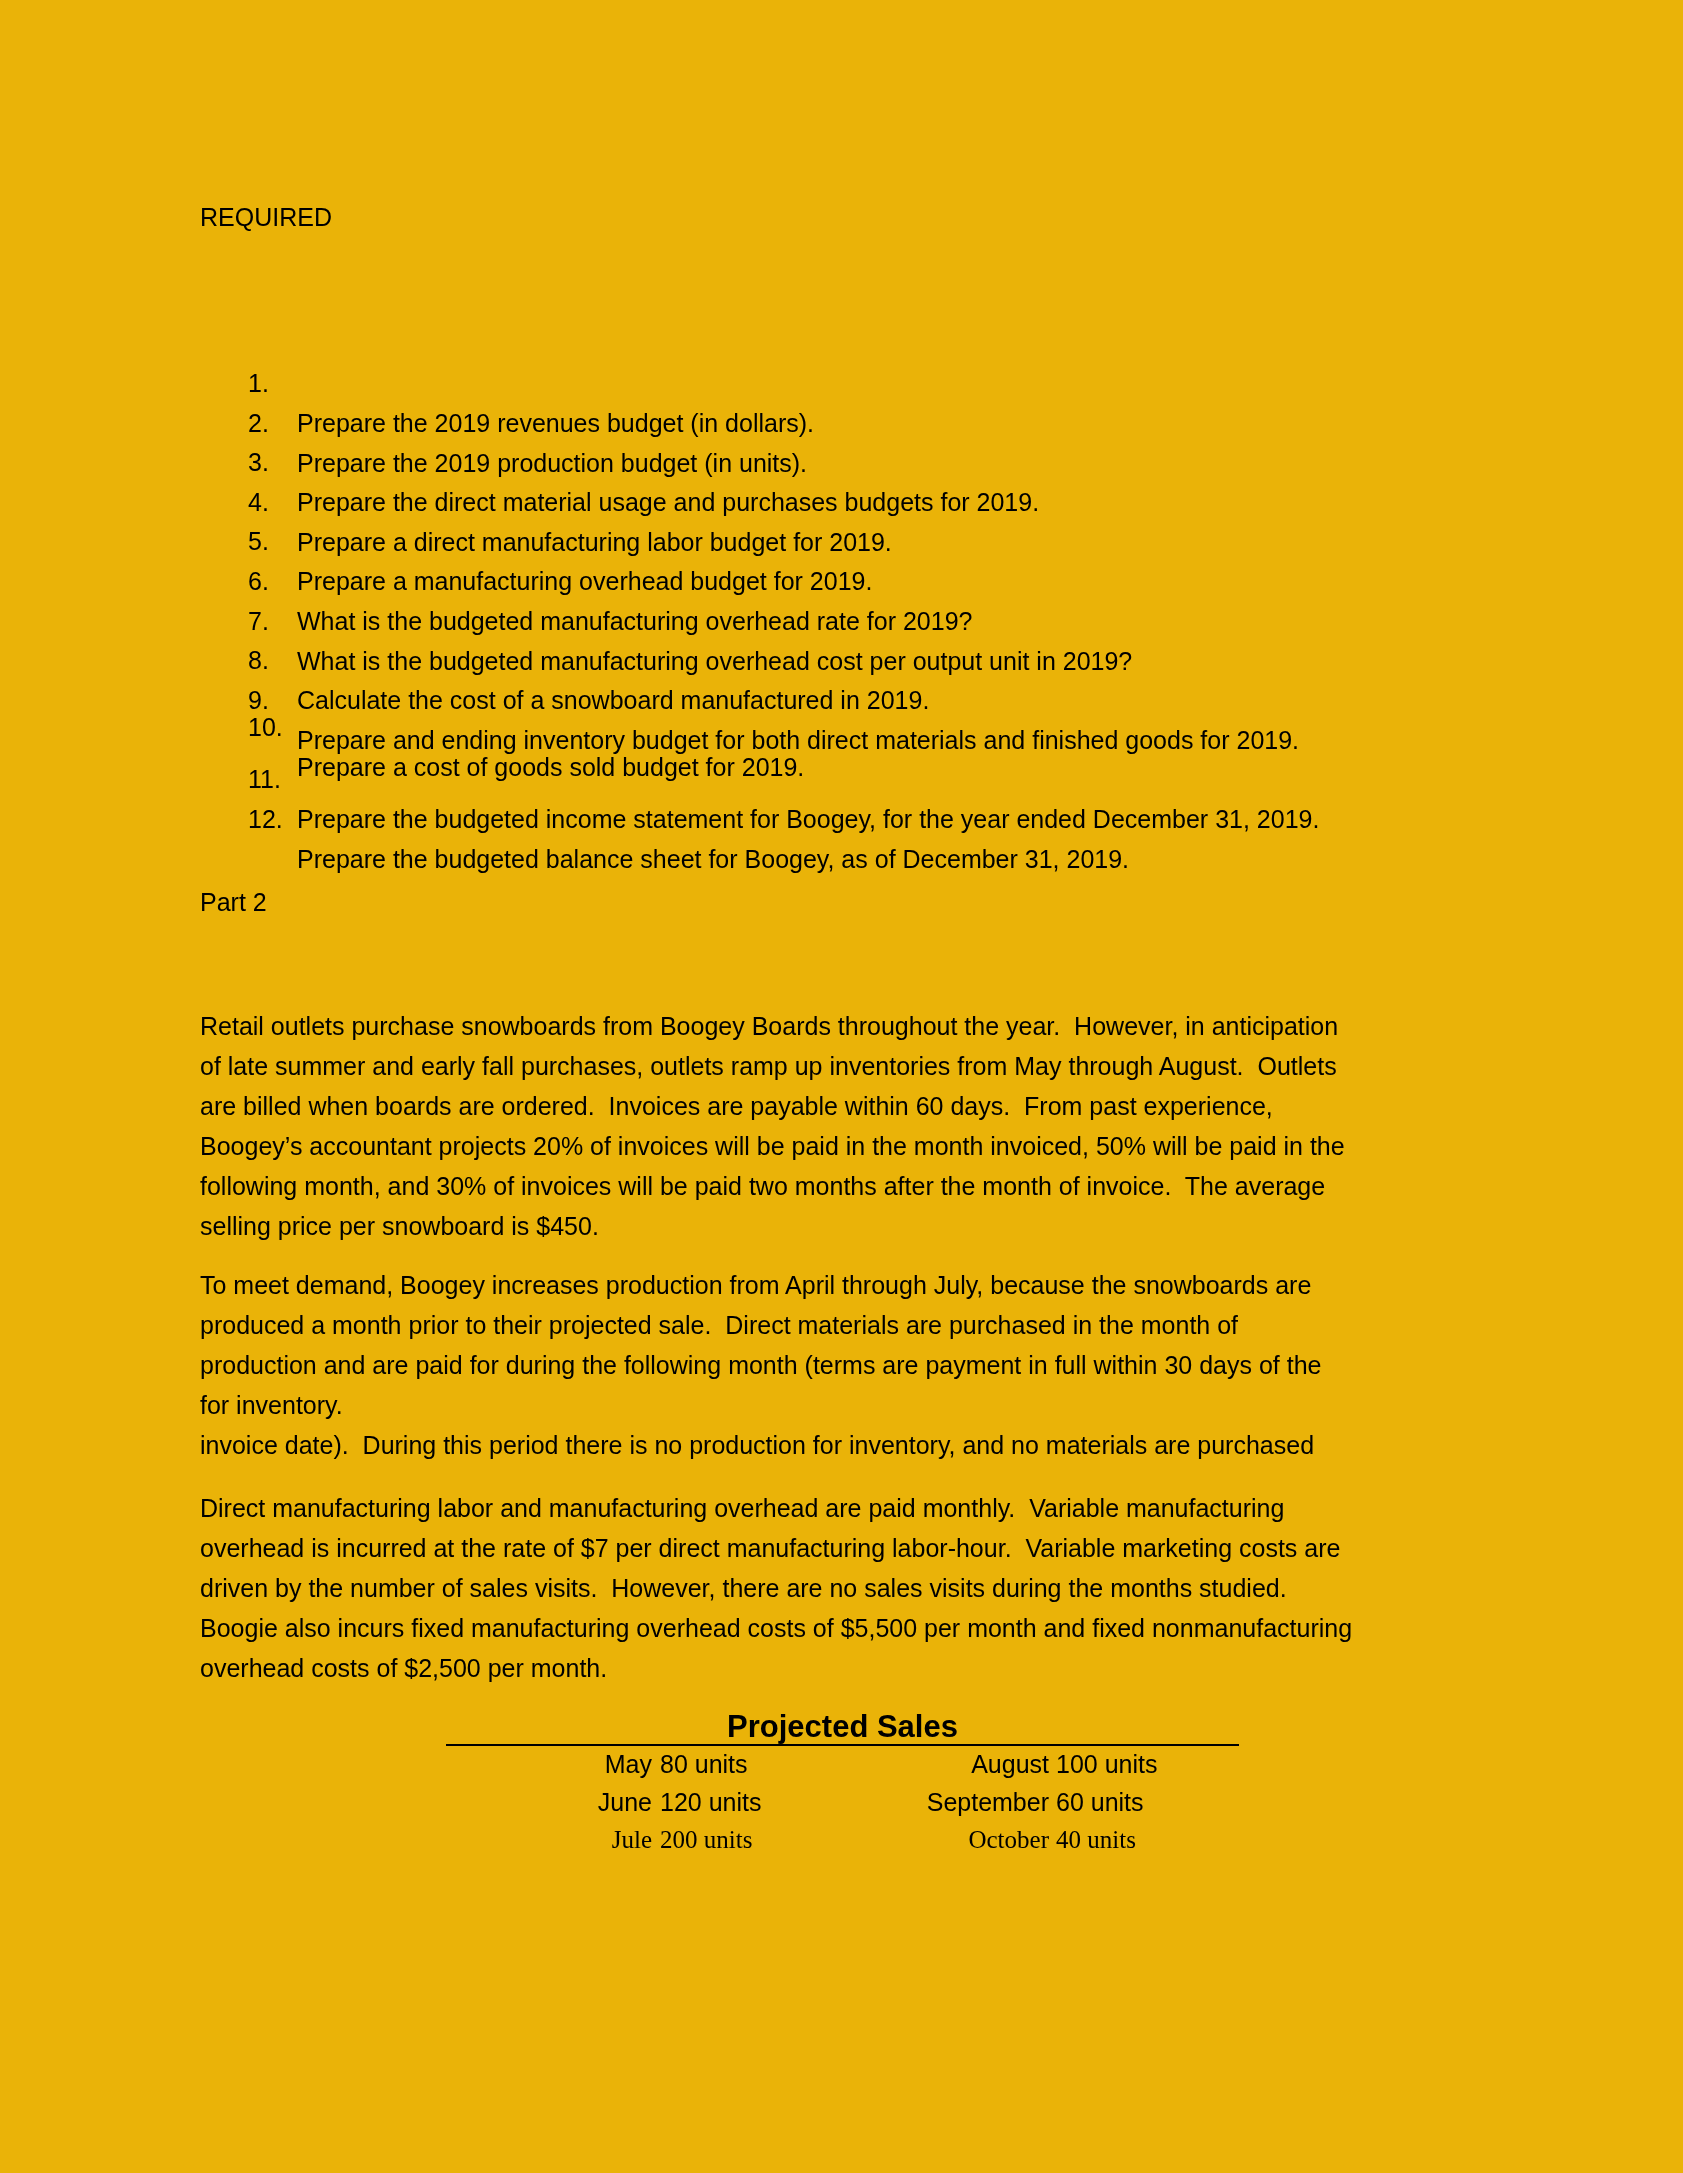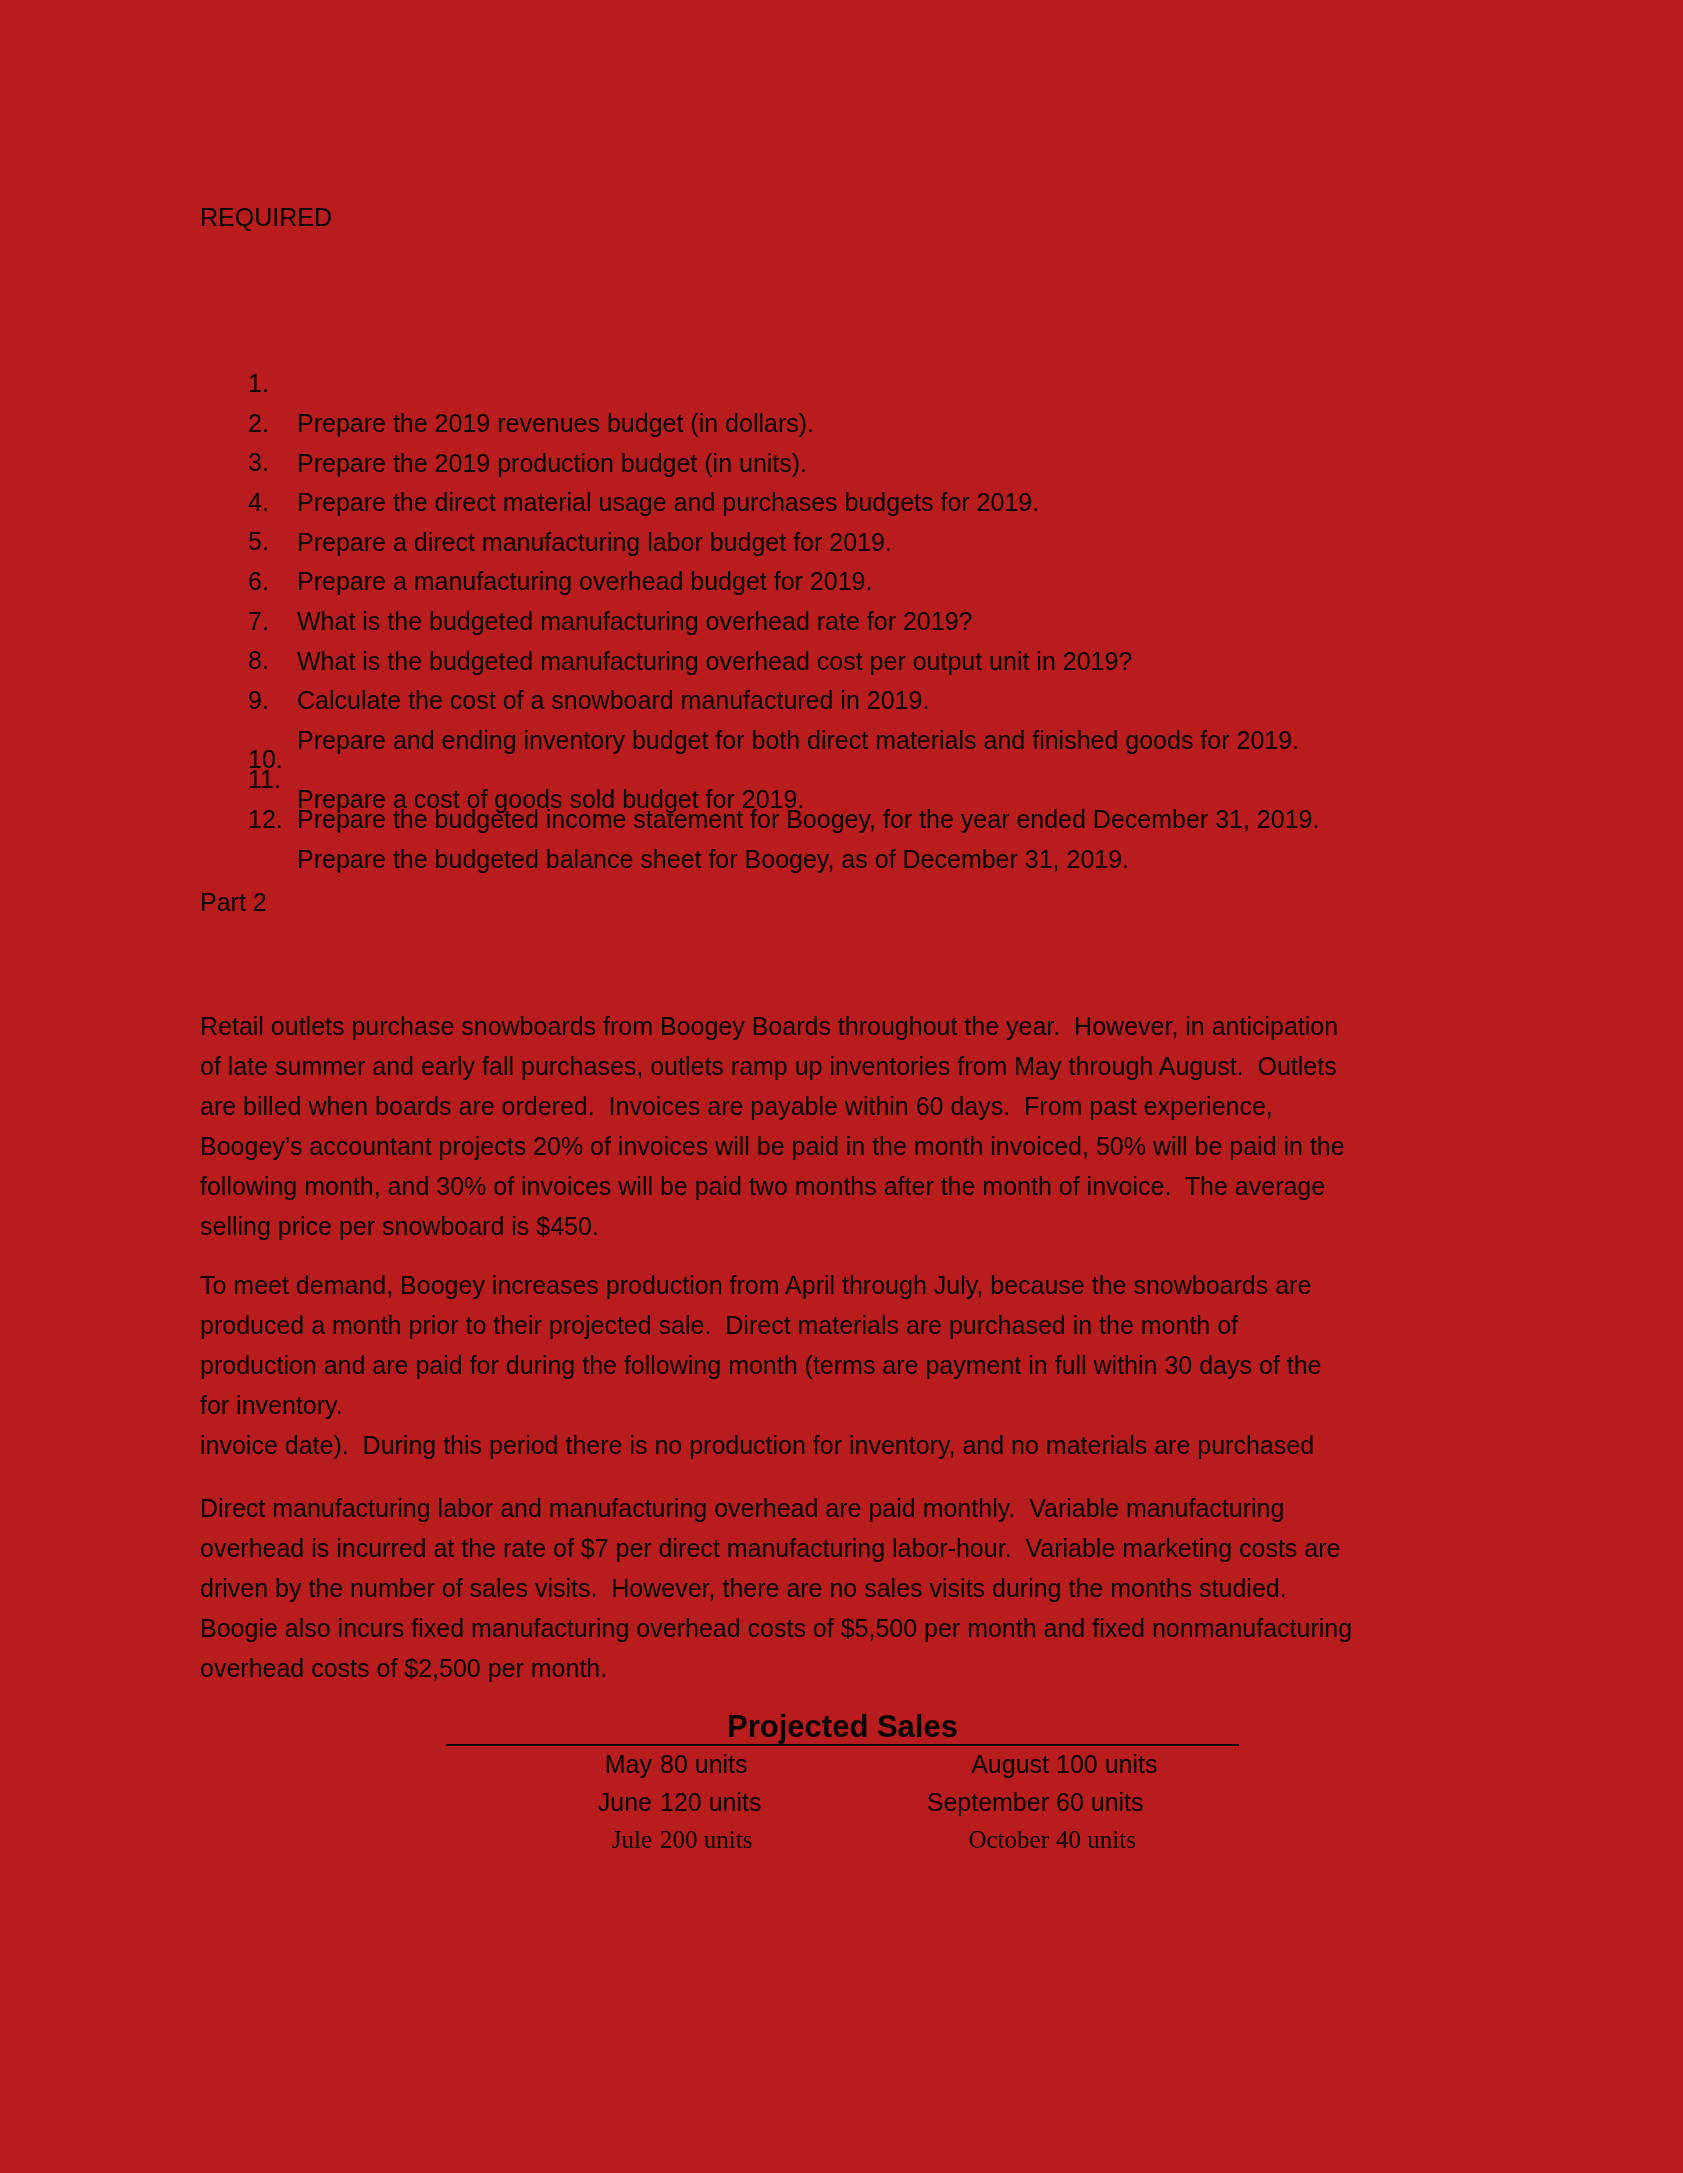--- a/index.html
+++ b/index.html
@@ -1,18 +1,18 @@
 <!DOCTYPE html>
 <html><head>
 <meta charset="utf-8">
 <style>
   html, body { margin: 0; padding: 0; background: #ffffff; }
   body { width: 1683px; height: 2173px; position: relative; overflow: hidden;
          font-family: "Liberation Sans", sans-serif; color: #000000; }
-  .page { position: absolute; left: 0; top: 0; width: 1683px; height: 2173px; background: #b91c1c; }
+  .page { position: absolute; left: 0; top: 0; width: 1683px; height: 2173px; background: #eab308; }
   .ln { position: absolute; white-space: pre; font-size: 25px; line-height: 40px; height: 40px; }
   .heading { left: 200px; }
   .list { position: absolute; left: 0; top: 323px; }
   .li { position: absolute; white-space: pre; font-size: 25px; line-height: 40px; height: 40px; width: 1386px; }
   .li .num { position: absolute; left: 248px; }
   .li .txt { position: absolute; left: 297px; }
   .para { position: absolute; left: 200px; width: 1287px; }
   .para .ln { left: 0; position: relative; display: block; }
   .tbl-title { position: absolute; left: 446px; width: 793px; text-align: center; top: 1707px;
                font-weight: bold; font-size: 31px; line-height: 40px; }
@@ -61,21 +61,21 @@
       <span class="txt">What is the budgeted manufacturing overhead cost per output unit in 2019?</span>
     </div>
     <div class="li" style="top:277px;">
       <span class="num">8.</span>
       <span class="txt">Calculate the cost of a snowboard manufactured in 2019.</span>
     </div>
     <div class="li" style="top:317px;">
       <span class="num">9.</span>
       <span class="txt">Prepare and ending inventory budget for both direct materials and finished goods for 2019.</span>
     </div>
-    <div class="li" style="top:376px;">
+    <div class="li" style="top:344px;">
       <span class="num">10.</span>
       <span class="txt">Prepare a cost of goods sold budget for 2019.</span>
     </div>
     <div class="li" style="top:396px;">
       <span class="num">11.</span>
       <span class="txt">Prepare the budgeted income statement for Boogey, for the year ended December 31, 2019.</span>
     </div>
     <div class="li" style="top:436px;">
       <span class="num">12.</span>
       <span class="txt">Prepare the budgeted balance sheet for Boogey, as of December 31, 2019.</span>

